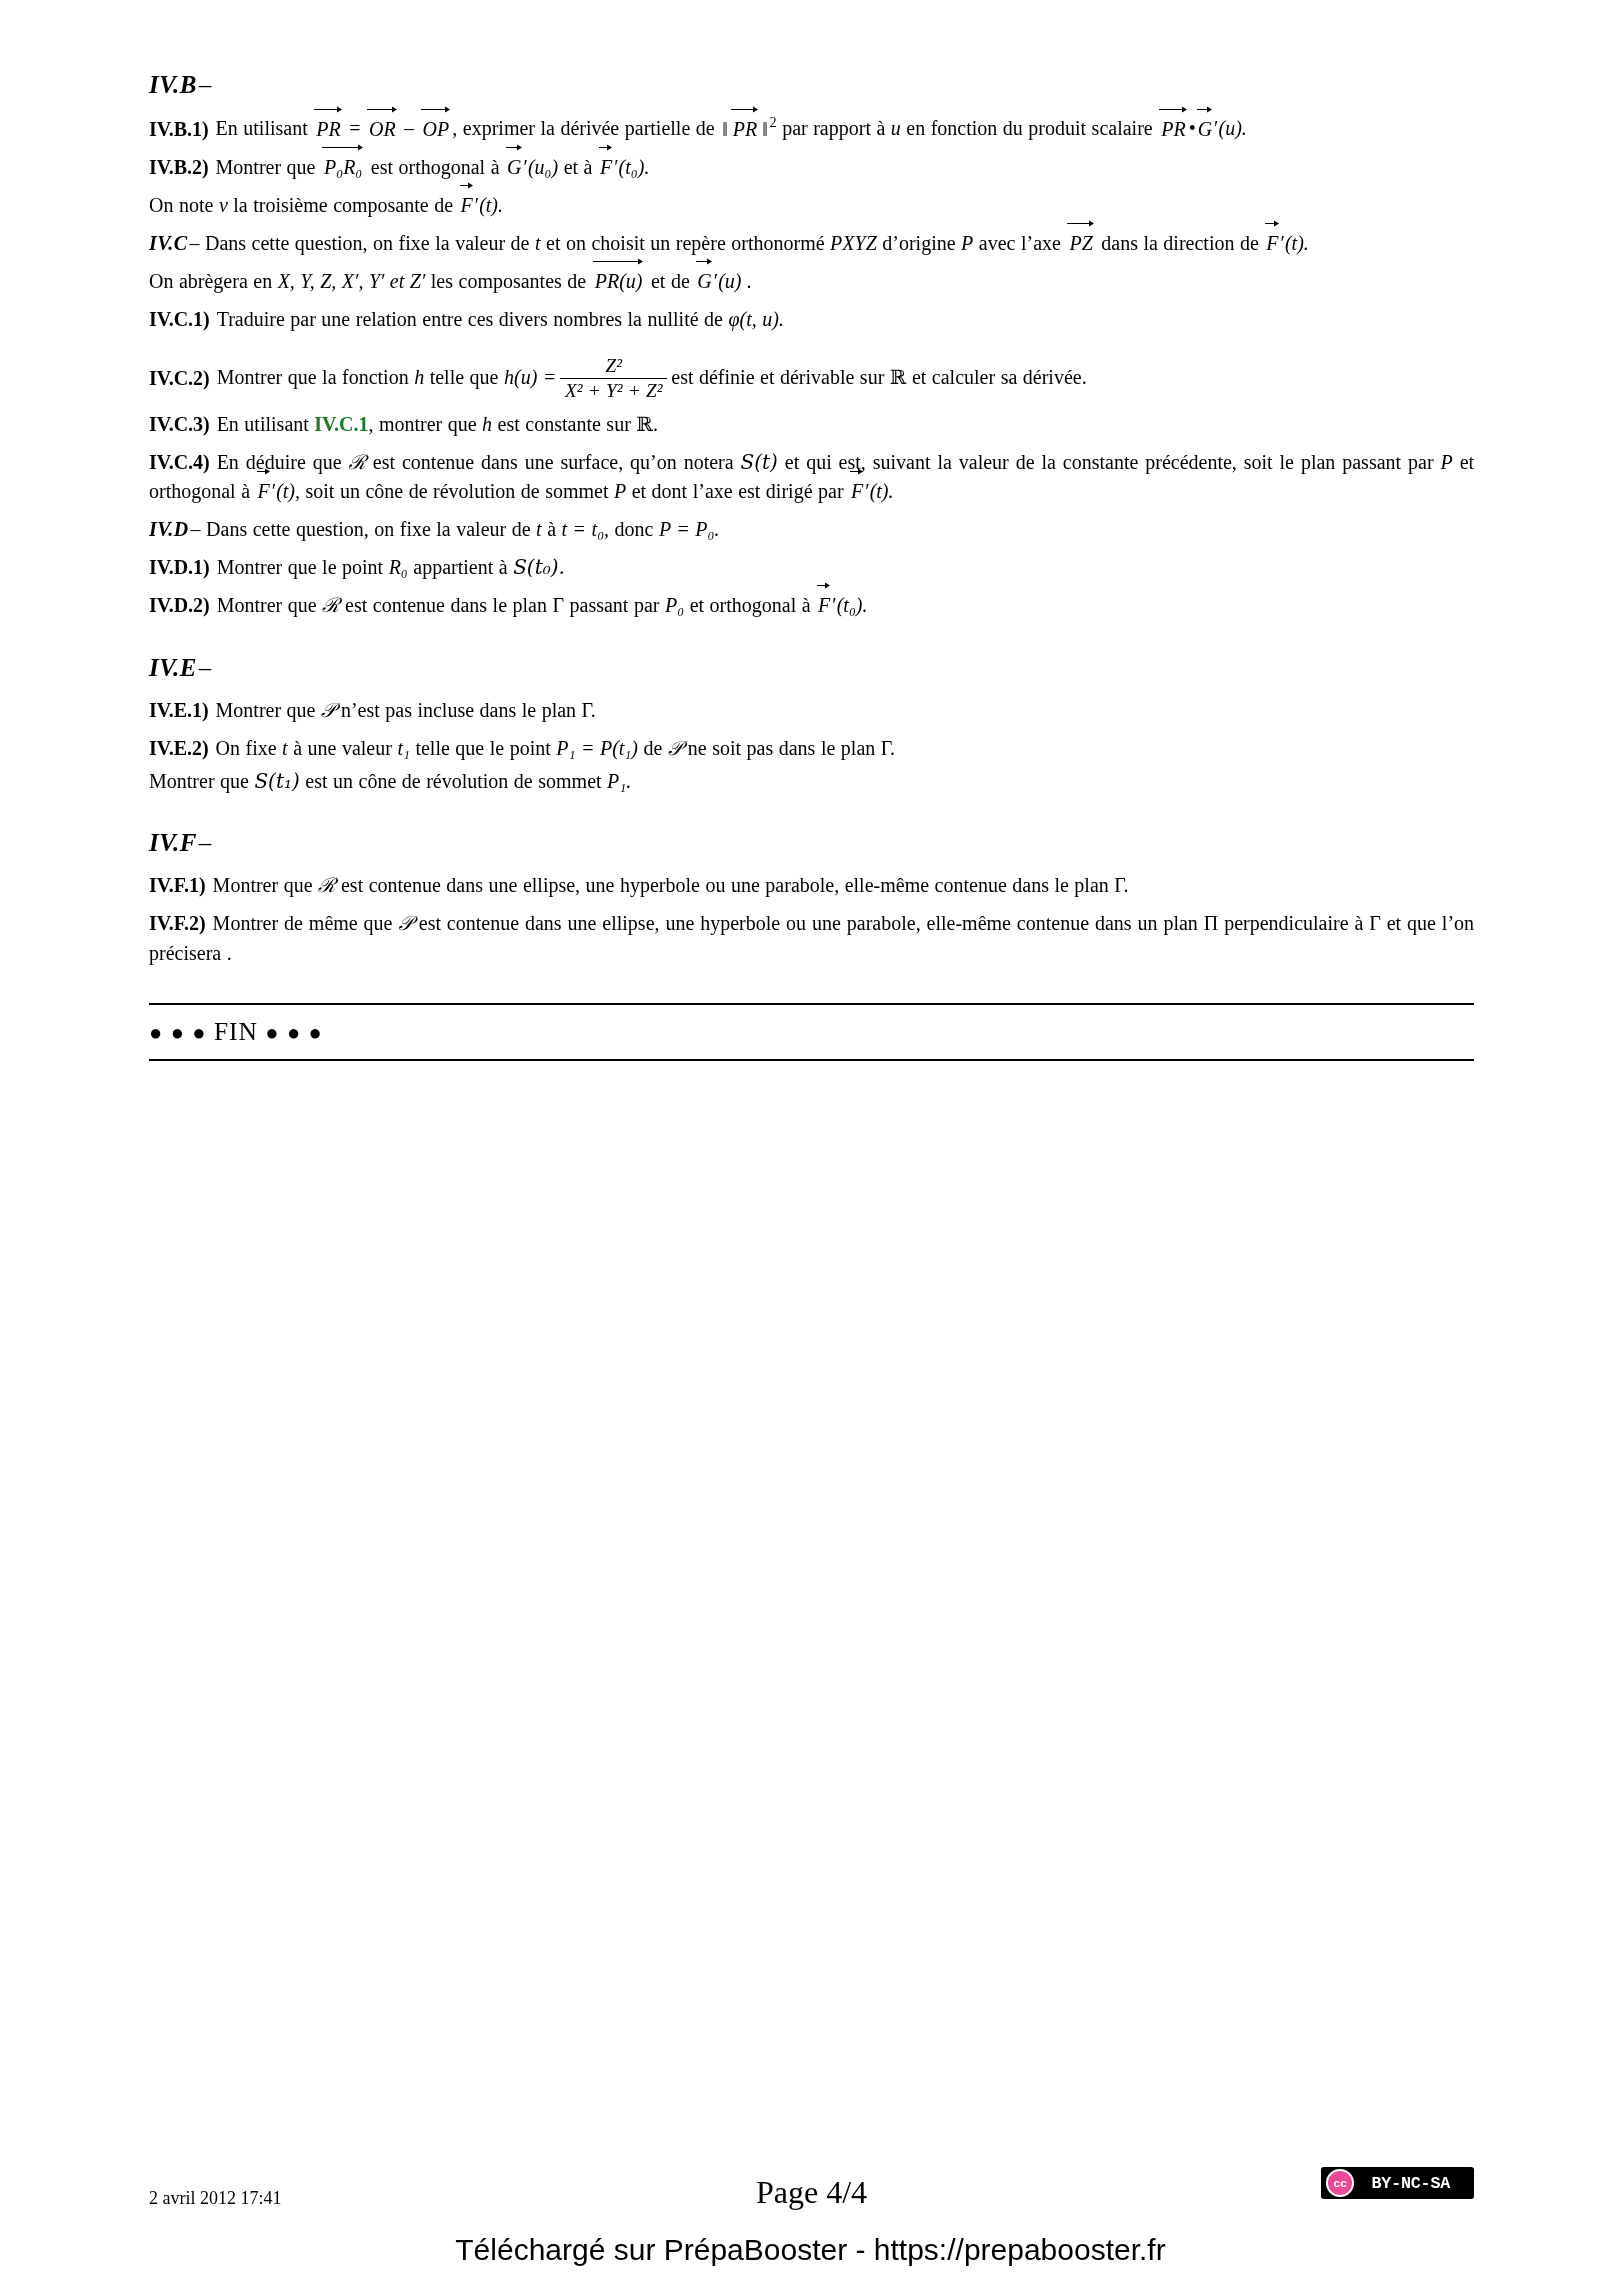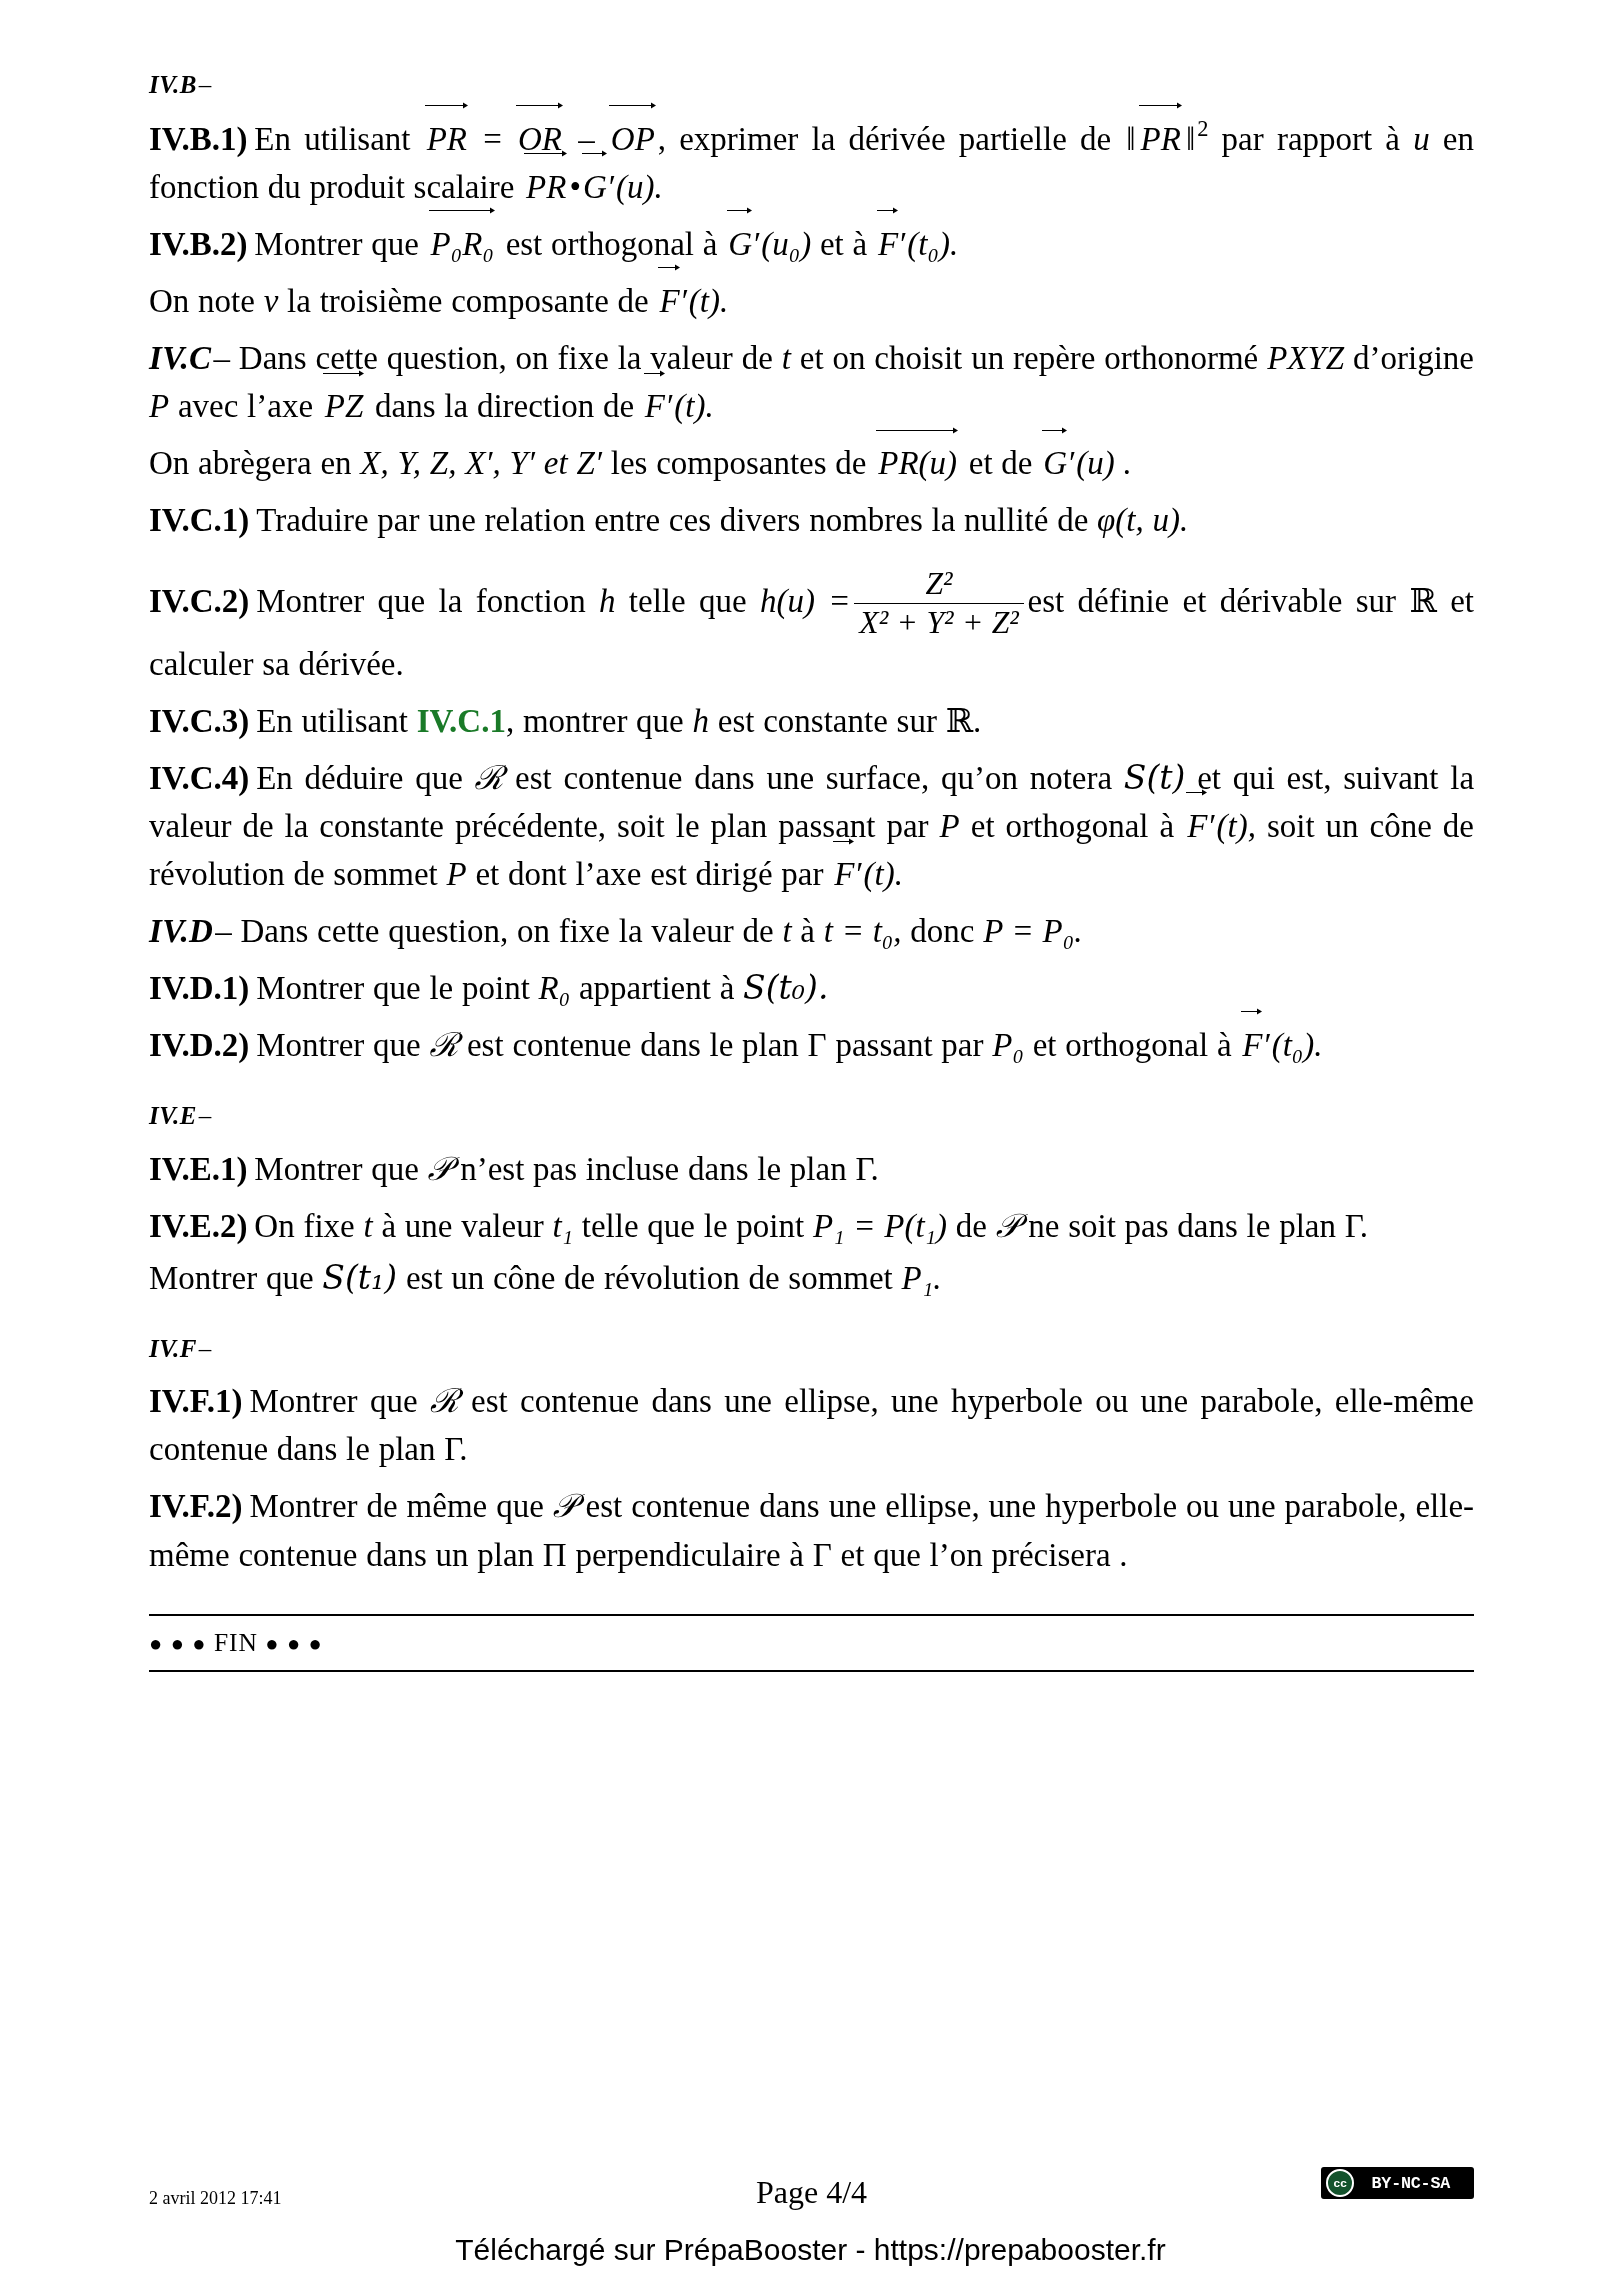--- a/index.html
+++ b/index.html
@@ -25,21 +25,21 @@
   }
   .content {
     position: absolute;
     left: 149px;
     top: 67px;
     width: 1325px;
   }
 
   
   .blk {
-    font-size: 33px;
+    font-size: 20px;
     line-height: 1.46;
     text-align: justify;
     margin: 0 0 8.8px 0;
     word-spacing: 0.5px;
   }
   .blk.tight { margin-bottom: 3.9px; }
   .sec {
     font-size: 25px;
     line-height: 1.46;
     margin: 0 0 9.8px 0;
@@ -184,21 +184,21 @@
     border-radius: 2.9px;
     display: flex;
     align-items: center;
     padding: 0 2.9px;
     box-sizing: border-box;
   }
   .cc-circle {
     width: 24.5px;
     height: 24.5px;
     border-radius: 50%;
-    background: #14532d;
+    background: #ec4899;
     border: 2px solid #fff;
     color: #fff;
     font-family: "Liberation Sans", sans-serif;
     font-size: 11.8px;
     font-weight: bold;
     display: flex;
     align-items: center;
     justify-content: center;
     flex: none;
     margin-left: 2px;

